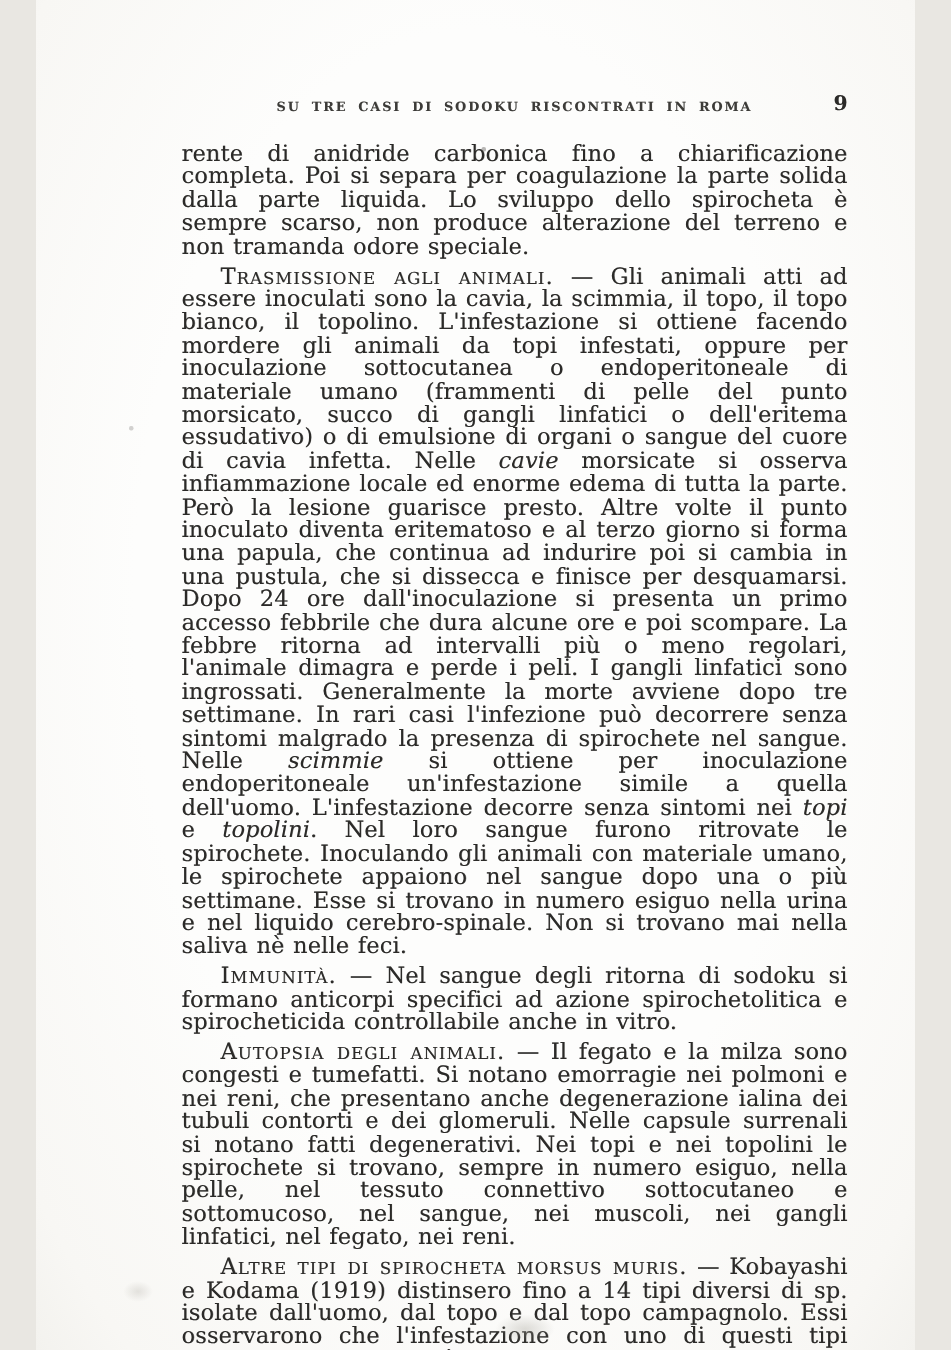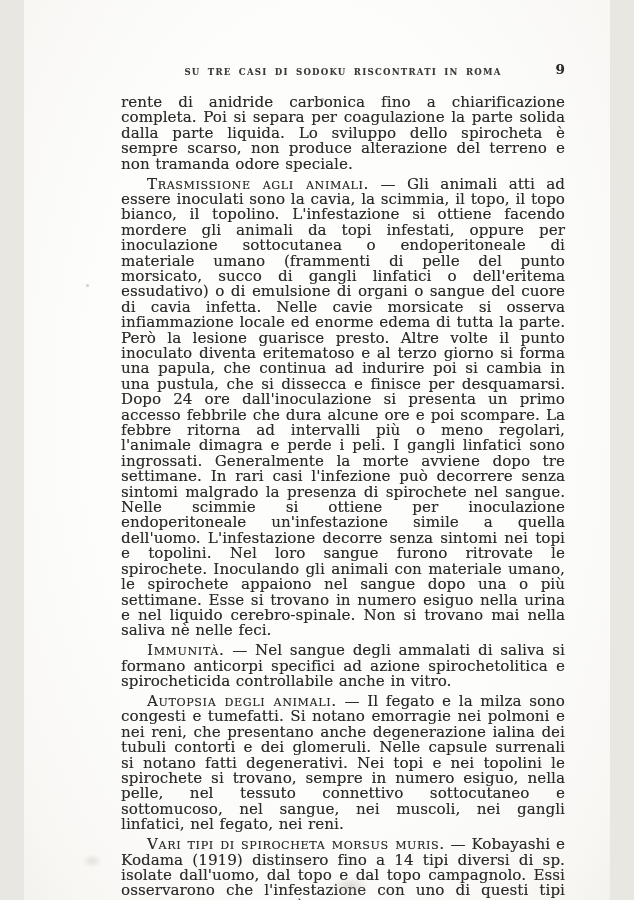--- a/index.html
+++ b/index.html
@@ -63,20 +63,21 @@
     text-indent: 26px;
   }
   .para.continuation {
     text-indent: 0;
   }
   .sc {
     font-variant: small-caps;
     letter-spacing: 0.7px;
   }
   .it {
+    font-style: italic;
   }
   .scan-artifact {
     position: absolute;
     pointer-events: none;
   }
   .smudge-bottom {
     left: 306px;
     top: 876px;
     width: 40px;
     height: 20px;
@@ -123,25 +124,25 @@
     <div class="running-title">SU TRE CASI DI SODOKU RISCONTRATI IN ROMA</div>
     <div class="page-number">9</div>
   </div>
 
   <div class="page-body">
 
     <p class="para continuation"><span>rente di anidride carbonica fino a chiarificazione completa. Poi si separa per coagulazione la parte solida dalla parte liquida. Lo sviluppo dello spirocheta è sempre scarso, non produce alterazione del terreno e non tramanda odore speciale.</span></p>
 
     <p class="para"><span class="sc">Trasmissione agli animali.</span><span> — Gli animali atti ad essere inoculati sono la cavia, la scimmia, il topo, il topo bianco, il topolino. L'infestazione si ottiene facendo mordere gli animali da topi infestati, oppure per inoculazione sottocutanea o endoperitoneale di materiale umano (frammenti di pelle del punto morsicato, succo di gangli linfatici o dell'eritema essudativo) o di emulsione di organi o sangue del cuore di cavia infetta. Nelle </span><span class="it">cavie</span><span> morsicate si osserva infiammazione locale ed enorme edema di tutta la parte. Però la lesione guarisce presto. Altre volte il punto inoculato diventa eritematoso e al terzo giorno si forma una papula, che continua ad indurire poi si cambia in una pustula, che si dissecca e finisce per desquamarsi. Dopo 24 ore dall'inoculazione si presenta un primo accesso febbrile che dura alcune ore e poi scompare. La febbre ritorna ad intervalli più o meno regolari, l'animale dimagra e perde i peli. I gangli linfatici sono ingrossati. Generalmente la morte avviene dopo tre settimane. In rari casi l'infezione può decorrere senza sintomi malgrado la presenza di spirochete nel sangue. Nelle </span><span class="it">scimmie</span><span> si ottiene per inoculazione endoperitoneale un'infestazione simile a quella dell'uomo. L'infestazione decorre senza sintomi nei </span><span class="it">topi</span><span> e </span><span class="it">topolini</span><span>. Nel loro sangue furono ritrovate le spirochete. Inoculando gli animali con materiale umano, le spirochete appaiono nel sangue dopo una o più settimane. Esse si trovano in numero esiguo nella urina e nel liquido cerebro-spinale. Non si trovano mai nella saliva nè nelle feci.</span></p>
 
-    <p class="para"><span class="sc">Immunità.</span><span> — Nel sangue degli ammalati di saliva si formano anticorpi specifici ad azione spirochetolitica e spirocheticida controllabile anche in vitro.</span></p>
+    <p class="para"><span class="sc">Immunità.</span><span> — Nel sangue degli ritorna di sodoku si formano anticorpi specifici ad azione spirochetolitica e spirocheticida controllabile anche in vitro.</span></p>
 
     <p class="para"><span class="sc">Autopsia degli animali.</span><span> — Il fegato e la milza sono congesti e tumefatti. Si notano emorragie nei polmoni e nei reni, che presentano anche degenerazione ialina dei tubuli contorti e dei glomeruli. Nelle capsule surrenali si notano fatti degenerativi. Nei topi e nei topolini le spirochete si trovano, sempre in numero esiguo, nella pelle, nel tessuto connettivo sottocutaneo e sottomucoso, nel sangue, nei muscoli, nei gangli linfatici, nel fegato, nei reni.</span></p>
 
-    <p class="para"><span class="sc">Vari tipi di spirocheta morsus muris.</span><span> — Kobayashi e Kodama (1919) distinsero fino a 14 tipi diversi di sp. isolate dall'uomo, dal topo e dal topo campagnolo. Essi osservarono che l'infestazione con uno di questi tipi conferisce un'immunità polivalente agli animali e forse anche all'uomo.</span></p>
+    <p class="para"><span class="sc">Altre tipi di spirocheta morsus muris.</span><span> — Kobayashi e Kodama (1919) distinsero fino a 14 tipi diversi di sp. isolate dall'uomo, dal topo e dal topo campagnolo. Essi osservarono che l'infestazione con uno di questi tipi conferisce un'immunità polivalente agli animali e forse anche all'uomo.</span></p>
 
   </div>
 
   <div class="scan-artifact smudge-bottom"></div>
   <div class="scan-artifact smudge-left"></div>
   <div class="scan-artifact dot-1"></div>
   <div class="scan-artifact dot-2"></div>
   <div class="scan-artifact dot-3"></div>
 
 </div>

